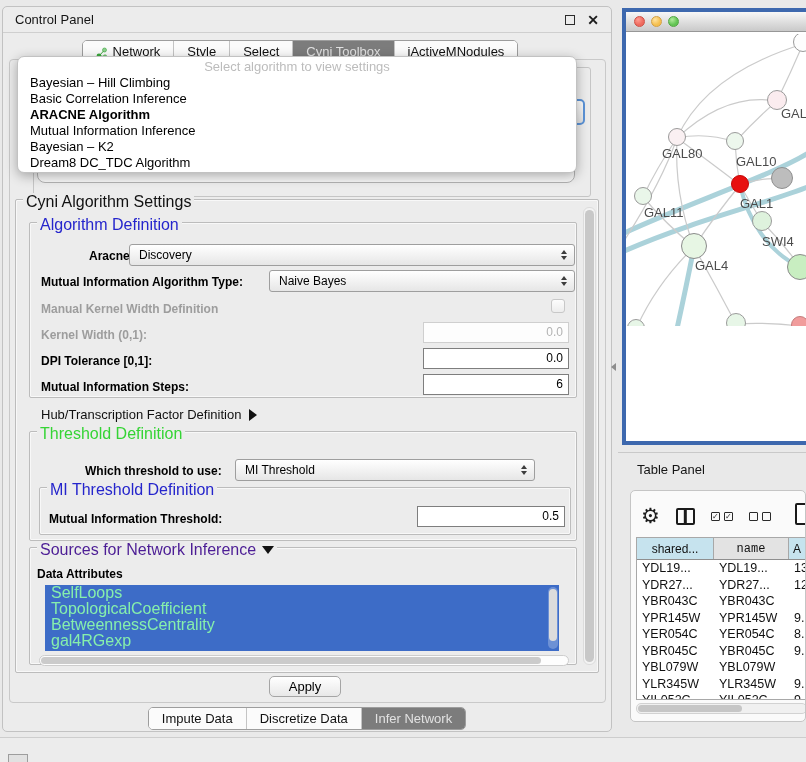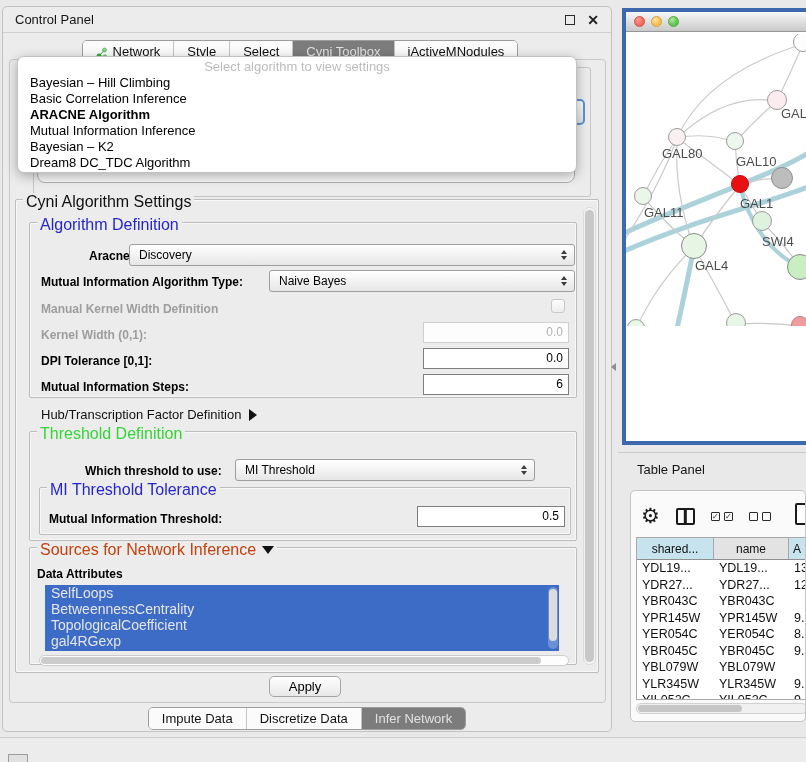--- a/index.html
+++ b/index.html
@@ -49,21 +49,21 @@
     font-size:12px; text-align:right; padding-right:5px; line-height:19px; color:#000; }
   .field.dis { border-color:#cfcfcf; color:#b3b3b3; background:#fdfdfd; }
 
   .checkbox { position:absolute; width:14px; height:14px; border:1px solid #c8c8c8; border-radius:3px;
     background:linear-gradient(#fdfdfd,#ededed); }
 
   .vscroll { position:absolute; width:13px; background:#f3f3f3; border:1px solid #dcdcdc; border-radius:6px; }
   .vscroll .thumb { position:absolute; left:1px; right:1px; top:2px; bottom:2px; background:#c8c8c8; border-radius:5px; }
 
   .attr-list { position:absolute; background:var(--selection-blue); overflow:hidden; }
-  .attr { height:16px; line-height:16px; padding-left:6px; font-size:14px; color:#e5e5e5; white-space:nowrap; }
+  .attr { height:16px; line-height:16px; padding-left:6px; font-size:16px; color:#86efac; white-space:nowrap; }
   .list-scroll { position:absolute; width:10px; background:rgba(255,255,255,.25); border-radius:5px; }
   .list-scroll .thumb { position:absolute; left:1px; right:1px; top:2px; height:52px; background:#dcdcdc; border-radius:4px; }
 
   .hscroll { position:absolute; height:11px; background:#fdfdfd; border:1px solid #cdcdcd; border-radius:6px; }
   .hscroll .thumb { position:absolute; top:1px; bottom:1px; border-radius:4px; background:#cbcbcb; }
 
   .apply-btn { position:absolute; left:266px; top:669px; width:72px; height:21px;
     background:linear-gradient(#ffffff,#e8e8e8); border:1px solid #a5a5a5; border-radius:5px;
     font-size:13px; color:#000; text-align:center; line-height:19px; }
 
@@ -115,21 +115,21 @@
   .cols-icon { width:19px; height:17px; border:2.4px solid #1a1a1a; border-radius:2px; position:relative; }
   .cols-icon::after { content:""; position:absolute; left:50%; top:0; bottom:0; width:2.4px; background:#1a1a1a; transform:translateX(-50%); }
   .chk-pair { display:flex; gap:4px; }
   .chk { width:9px; height:9px; border:1.4px solid #2a2a2a; border-radius:1px; font-size:8px; line-height:7px; color:#2a2a2a; text-align:center; }
   .doc-icon { position:absolute; right:-6px; top:4px; width:16px; height:22px; border:2.4px solid #1a1a1a; border-radius:2px; background:#fff; }
   .tbl { position:absolute; left:5px; top:46px; width:171px; height:163px; border:1px solid #a8a8a8; background:#fff; overflow:hidden; }
   .tbl-head { display:flex; height:22px; border-bottom:1px solid #8f8f8f; }
   .th { font-size:12px; color:#111; text-align:center; line-height:22px; background:#e3e3e3;
     border-right:1px solid #a8a8a8; overflow:hidden; white-space:nowrap; }
   .th.hl { background:#c6e3ee; }
-  .th:nth-child(1){ width:77px; } .th:nth-child(2){ width:75px; } .th:nth-child(3){ flex:1; }
+  .th:nth-child(1){ width:77px; } .th:nth-child(2){ width:75px;font-family:Liberation Mono, monospace; } .th:nth-child(3){ flex:1; }
   .tr { display:flex; height:16.5px; }
   .td { font-size:12.5px; color:#111; line-height:16.5px; padding-left:5px; overflow:hidden; white-space:nowrap; }
   .td:nth-child(1){ width:77px; } .td:nth-child(2){ width:75px; } .td:nth-child(3){ flex:1; }
   .tbl-hscroll { position:absolute; left:5px; top:212px; width:171px; height:11px;
     background:#f0f0f0; border:1px solid #d2d2d2; border-radius:5px; }
   .tbl-hscroll .thumb { position:absolute; left:1px; top:1px; bottom:1px; width:104px; background:#c6c6c6; border-radius:4px; }
 
   
   .split-grip { position:absolute; left:611px; top:363px; width:0; height:0;
     border-top:4px solid transparent; border-bottom:4px solid transparent; border-right:5px solid #8d8d8d; }
@@ -231,33 +231,33 @@
   <div class="lbl" style="left:82px; top:457px;">Which threshold to use:</div>
   <div class="combo" style="left:232px; top:452px; width:300px;">
     <span>MI Threshold</span>
     <span class="arrows">
         <span class="arr-up"></span>
         <span class="arr-dn"></span>
       </span>
   </div>
 
   <div class="grp" style="left:36px; top:480px; width:532px; height:48px;"></div>
-  <div class="grp-label blue" style="left:44px; top:474px;">MI Threshold Tolerance</div>
+  <div class="grp-label blue" style="left:44px; top:474px;">MI Threshold Definition</div>
   <div class="lbl" style="left:46px; top:505px;">Mutual Information Threshold:</div>
   <div class="field" style="left:414px; top:499px; width:148px;">0.5</div>
 
   <div class="grp" style="left:26px; top:540px; width:548px; height:118px;"></div>
-  <div class="grp-label" style="left:34px; top:534px; color:#c2410c;">
+  <div class="grp-label" style="left:34px; top:534px; color:#4c1d95;">
     <span>Sources for Network Inference</span><span class="tri-down"></span>
   </div>
   <div class="lbl" style="left:34px; top:560px;">Data Attributes</div>
   <div class="attr-list" style="left:42px; top:578px; width:514px; height:66px;">
       <div class="attr">SelfLoops</div>
+      <div class="attr">TopologicalCoefficient</div>
       <div class="attr">BetweennessCentrality</div>
-      <div class="attr">TopologicalCoefficient</div>
       <div class="attr">gal4RGexp</div>
     </div>
   <div class="list-scroll" style="left:545px; top:580px; height:62px;">
       <div class="thumb"></div>
     </div>
   <div class="hscroll" style="left:36px; top:648px; width:530px;">
       <div class="thumb" style="left:1px; width:500px;"></div>
     </div>
 
   <div class="apply-btn">Apply</div>

